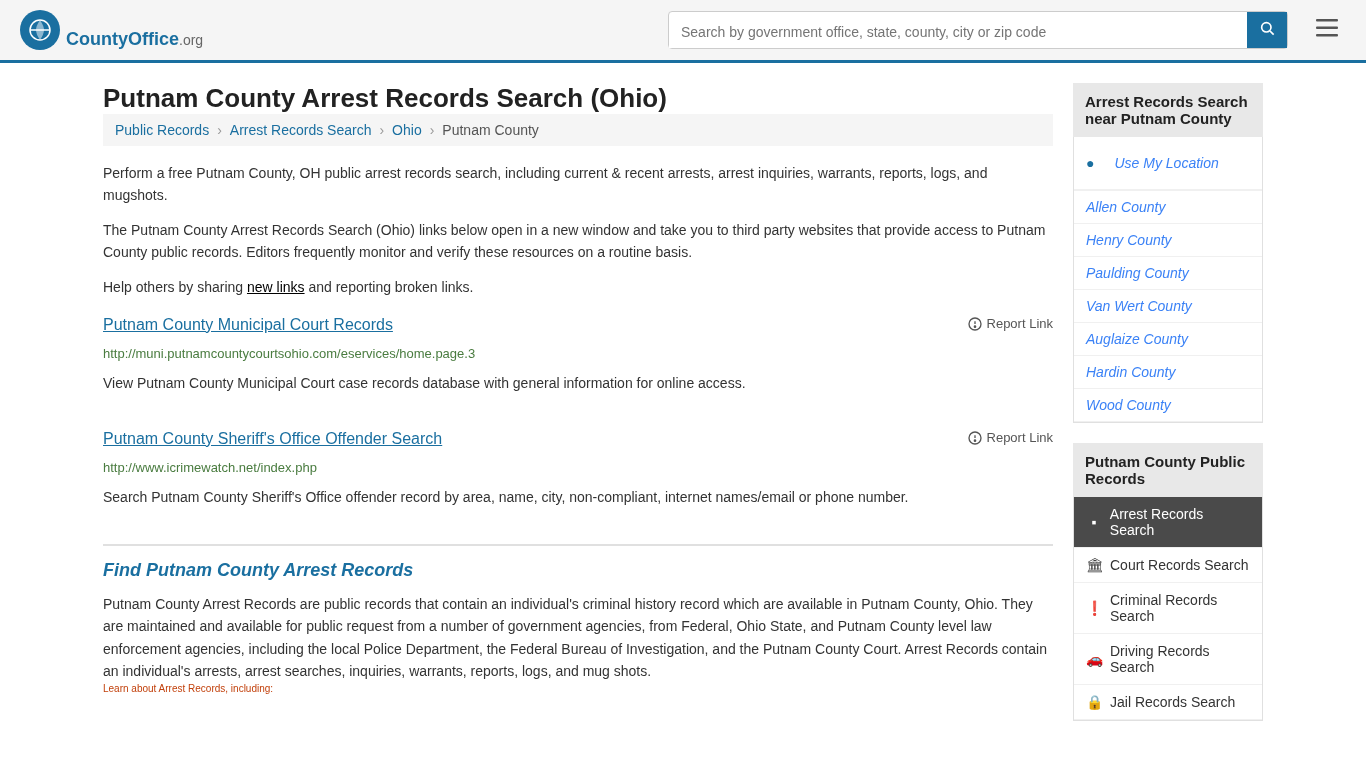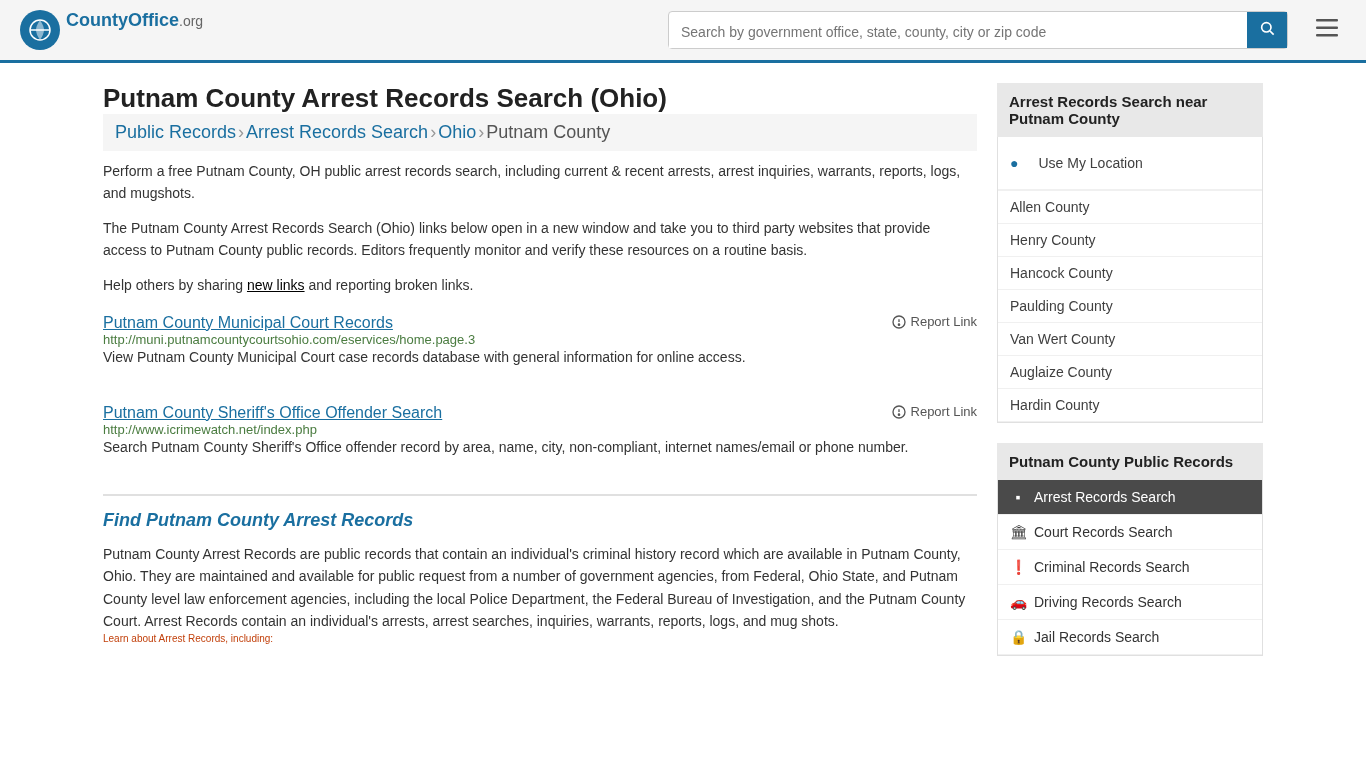--- a/index.html
+++ b/index.html
@@ -9,21 +9,21 @@
     #header {
       background: #f5f5f5;
       border-bottom: 3px solid #1a6fa0;
       padding: 10px 20px;
       display: flex;
       align-items: center;
       gap: 20px;
     }
     #logo-area {
       display: flex;
-      align-items: flex-start;
+      align-items: flex-end;
       gap: 6px;
       text-decoration: none;
     }
     #logo-circle {
       width: 40px;
       height: 40px;
       border-radius: 50%;
       background: #1a6fa0;
       display: flex;
       align-items: center;
@@ -75,39 +75,39 @@
 
     
     #main-container {
       max-width: 1200px;
       margin: 0 auto;
       padding: 20px;
       display: flex;
       gap: 20px;
     }
     #content { flex: 1; }
-    #sidebar { width: 266px; flex-shrink: 0; }
+    #sidebar { width: 190px; flex-shrink: 0; }
 
     
     #page-title {
       font-size: 26px;
       font-weight: bold;
       color: #222;
     }
 
     
     #breadcrumb {
       background: #f5f5f5;
       padding: 8px 12px;
-      font-size: 18px;
+      font-size: 14px;
       color: #555;
-      margin-bottom: 9px;
-      display: flex;
-      align-items: center;
-      gap: 2px;
+      margin-bottom: 16px;
+      display: flex;
+      align-items: center;
+      gap: 8px;
     }
     #breadcrumb a { color: #1a6fa0; text-decoration: none; }
     #breadcrumb .sep { color: #999; }
 
     
     .desc-para {
       font-size: 14px;
       line-height: 1.6;
       margin-bottom: 12px;
       color: #333;
@@ -133,21 +133,21 @@
       color: #555;
       cursor: pointer;
       display: flex;
       align-items: center;
       gap: 4px;
       justify-content: center;
     }
     .record-url {
       color: #4a7c40;
       font-size: 13px;
-      margin: 0 0;
+      margin: 12px 0;
     }
     .record-desc {
       font-size: 14px;
       color: #333;
       line-height: 1.5;
     }
 
     
     #find-section {
       border-top: 2px solid #e0e0e0;
@@ -191,23 +191,24 @@
       border-top: none;
     }
     .sidebar-list li {
       border-bottom: 1px solid #f0f0f0;
     }
     .sidebar-list li a {
       display: flex;
       align-items: center;
       gap: 8px;
       padding: 8px 12px;
-      color: #404040;
+      color: #3b82f6;
       text-decoration: none;
       font-size: 14px;
+      font-style: italic;
     }
     .use-location {
       display: flex;
       align-items: center;
       gap: 8px;
       padding: 10px 12px;
       color: #1a6fa0;
       cursor: pointer;
       font-size: 14px;
       border-bottom: 1px solid #f0f0f0;
@@ -355,41 +356,41 @@
               <span>Allen County</span>
             </a>
           </li>
         <li>
             <a href="#">
               <span>Henry County</span>
             </a>
           </li>
         <li>
             <a href="#">
-              <span>Hancock County</span>
-            </a>
-          </li>
-        <li>
-            <a href="#">
               <span>Paulding County</span>
             </a>
           </li>
         <li>
             <a href="#">
               <span>Van Wert County</span>
             </a>
           </li>
         <li>
             <a href="#">
               <span>Auglaize County</span>
             </a>
           </li>
         <li>
             <a href="#">
               <span>Hardin County</span>
+            </a>
+          </li>
+        <li>
+            <a href="#">
+              <span>Wood County</span>
             </a>
           </li>
       </ul>
     </div>
 
     <div class="sidebar-section">
       <div class="sidebar-heading">
         <span>Putnam County Public Records</span>
       </div>
       <ul class="pub-rec-list">

